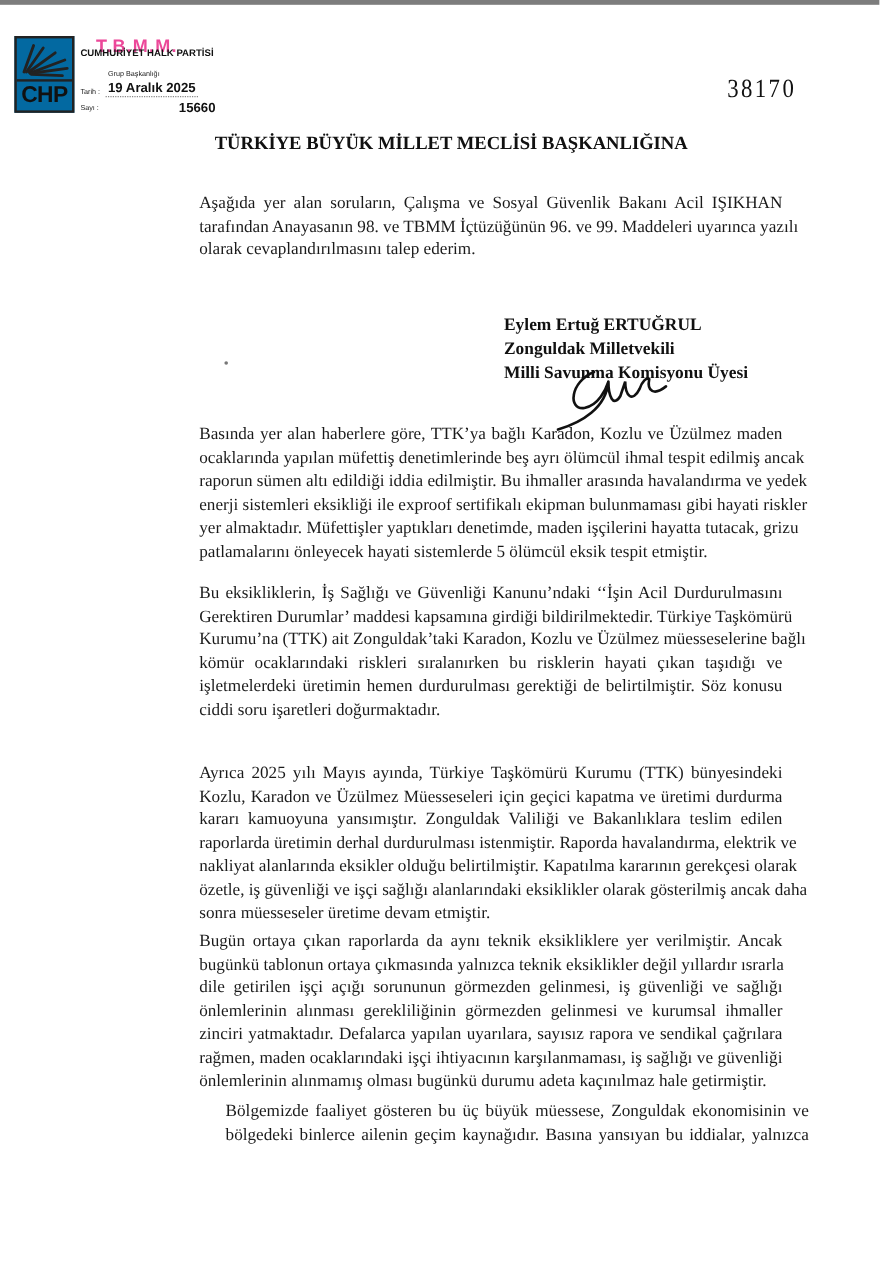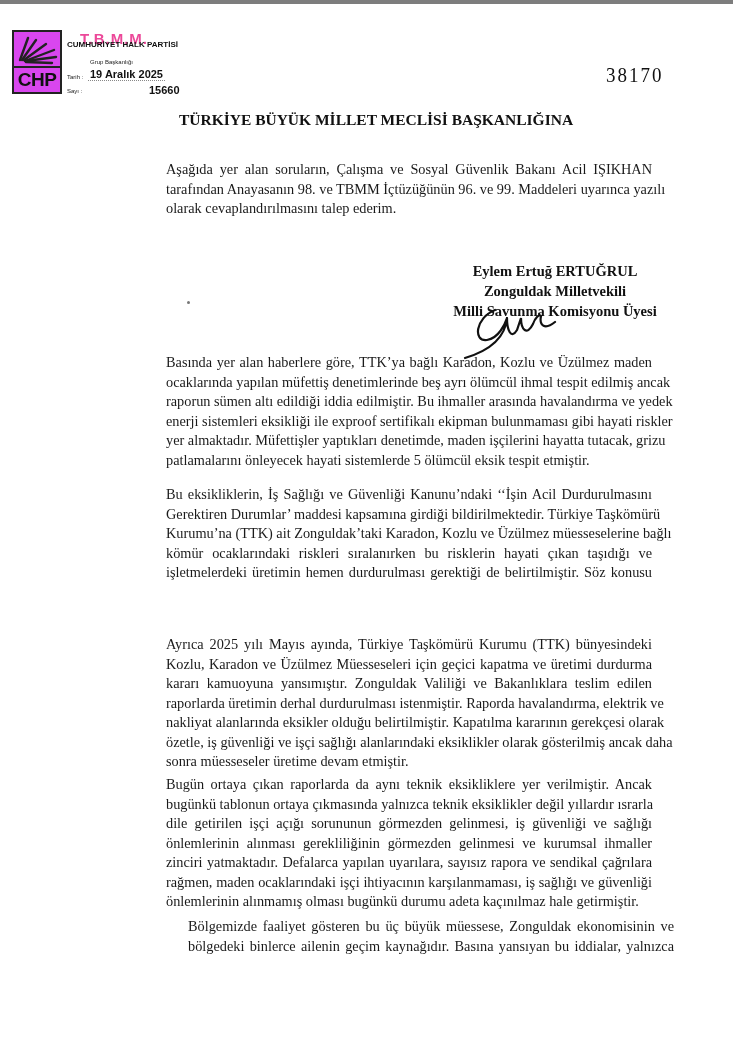--- a/index.html
+++ b/index.html
@@ -6,21 +6,21 @@
   body {
     width: 733px; height: 1056px; overflow: hidden;
     background: #ffffff; position: relative;
     font-family: "Liberation Serif", "DejaVu Serif", serif;
     color: #1a1a1a;
   }
   .topbar { position: absolute; left: 0; top: 0; width: 733px; height: 4px; background: #7d7d7d; }
   .stamp { position: absolute; left: 10px; top: 30px; width: 170px; height: 70px; }
   .logo-box {
     position: absolute; left: 2px; top: 0; width: 50px; height: 64px;
-    border: 2px solid #222; box-sizing: border-box; background: #d946ef;
+    border: 2px solid #222; box-sizing: border-box; background: #0369a1;
   }
   .logo-rays { position: absolute; left: 0; top: 0; width: 46px; height: 34px; border-bottom: 2px solid #222; }
   .logo-text {
     position: absolute; left: 0; top: 36px; width: 46px; text-align: center;
     font-family: "Liberation Sans", "DejaVu Sans", sans-serif; font-weight: bold;
     font-size: 19px; letter-spacing: -0.5px; color: #111; line-height: 24px;
   }
   .tbmm {
     position: absolute; left: 70px; top: 0; font-family: "Liberation Sans", sans-serif;
     font-weight: bold; font-size: 15px; color: #ec4899; letter-spacing: 1px;
@@ -41,21 +41,21 @@
   .title {
     position: absolute; left: 166px; top: 111px; width: 420px; text-align: center;
     font-weight: bold; font-size: 15.5px; color: #111;
   }
   .para {
     position: absolute; left: 166px; width: 486px; font-size: 14.3px; line-height: 19.5px;
     text-align: justify; color: #1a1a1a; margin: 0;
   }
   .para span.line { display: block; text-align: justify; text-align-last: justify; white-space: nowrap; }
   .para span.line.last { text-align-last: left; }
-  .sig-block { position: absolute; left: 420px; top: 261px; width: 270px; text-align: center; font-weight: bold; font-size: 14.5px; line-height: 20px; color: #111; }
+  .sig-block { position: absolute; left: 420px; top: 261px; width: 270px; font-weight: bold; font-size: 14.5px; line-height: 20px; color: #111; }
   .sig-block div { white-space: nowrap; }
   .signature { position: absolute; left: 455px; top: 300px; width: 130px; height: 60px; }
   .dot { position: absolute; left: 187px; top: 301px; width: 3px; height: 3px; background: #777; border-radius: 50%; }
 </style>
 </head>
 <body>
 
 <div class="topbar"></div>
 
 <div class="stamp">
@@ -115,20 +115,21 @@
   <span class="line">yer almaktadır. Müfettişler yaptıkları denetimde, maden işçilerini hayatta tutacak, grizu</span>
   <span class="line last">patlamalarını önleyecek hayati sistemlerde 5 ölümcül eksik tespit etmiştir.</span>
 </p>
 
 <p class="para" style="top:485px;">
   <span class="line">Bu eksikliklerin, İş Sağlığı ve Güvenliği Kanunu’ndaki ‘‘İşin Acil Durdurulmasını</span>
   <span class="line">Gerektiren Durumlar’ maddesi kapsamına girdiği bildirilmektedir. Türkiye Taşkömürü</span>
   <span class="line">Kurumu’na (TTK) ait Zonguldak’taki Karadon, Kozlu ve Üzülmez müesseselerine bağlı</span>
   <span class="line">kömür ocaklarındaki riskleri sıralanırken bu risklerin hayati çıkan taşıdığı ve</span>
   <span class="line">işletmelerdeki üretimin hemen durdurulması gerektiği de belirtilmiştir.  Söz konusu</span>
+  <span class="line last">ciddi soru işaretleri doğurmaktadır.</span>
 </p>
 
 <p class="para" style="top:635px;">
   <span class="line">Ayrıca 2025 yılı Mayıs ayında, Türkiye Taşkömürü Kurumu (TTK) bünyesindeki</span>
   <span class="line">Kozlu, Karadon ve Üzülmez Müesseseleri için geçici kapatma ve üretimi durdurma</span>
   <span class="line">kararı kamuoyuna yansımıştır. Zonguldak Valiliği ve Bakanlıklara teslim edilen</span>
   <span class="line">raporlarda üretimin derhal durdurulması istenmiştir. Raporda havalandırma, elektrik ve</span>
   <span class="line">nakliyat alanlarında eksikler olduğu belirtilmiştir. Kapatılma kararının gerekçesi olarak</span>
   <span class="line">özetle, iş güvenliği ve işçi sağlığı alanlarındaki eksiklikler olarak gösterilmiş ancak daha</span>
   <span class="line last">sonra müesseseler üretime devam etmiştir.</span>

